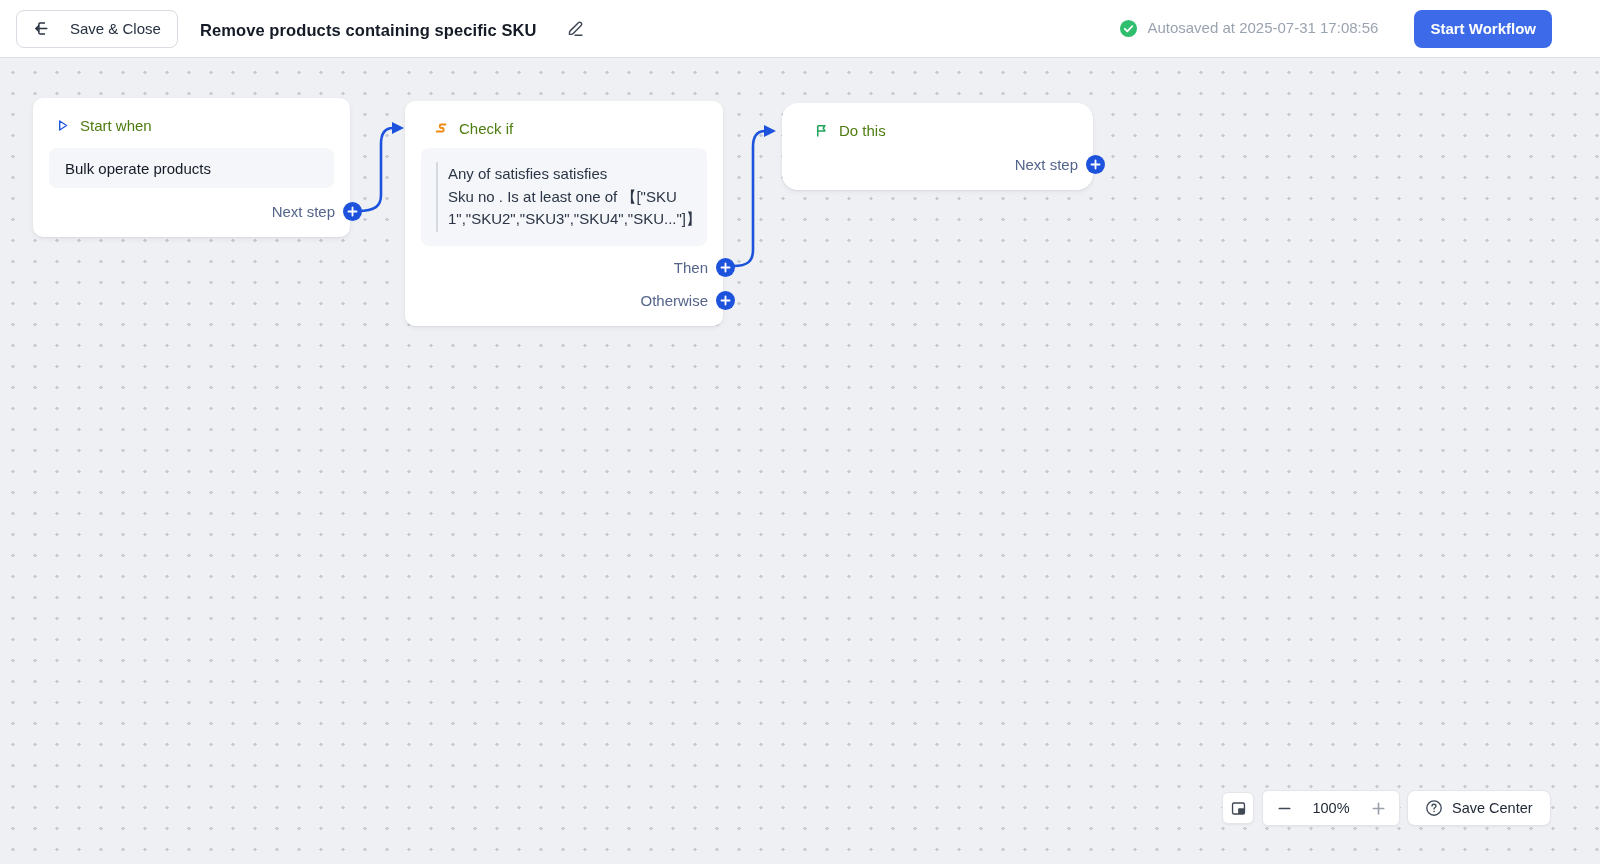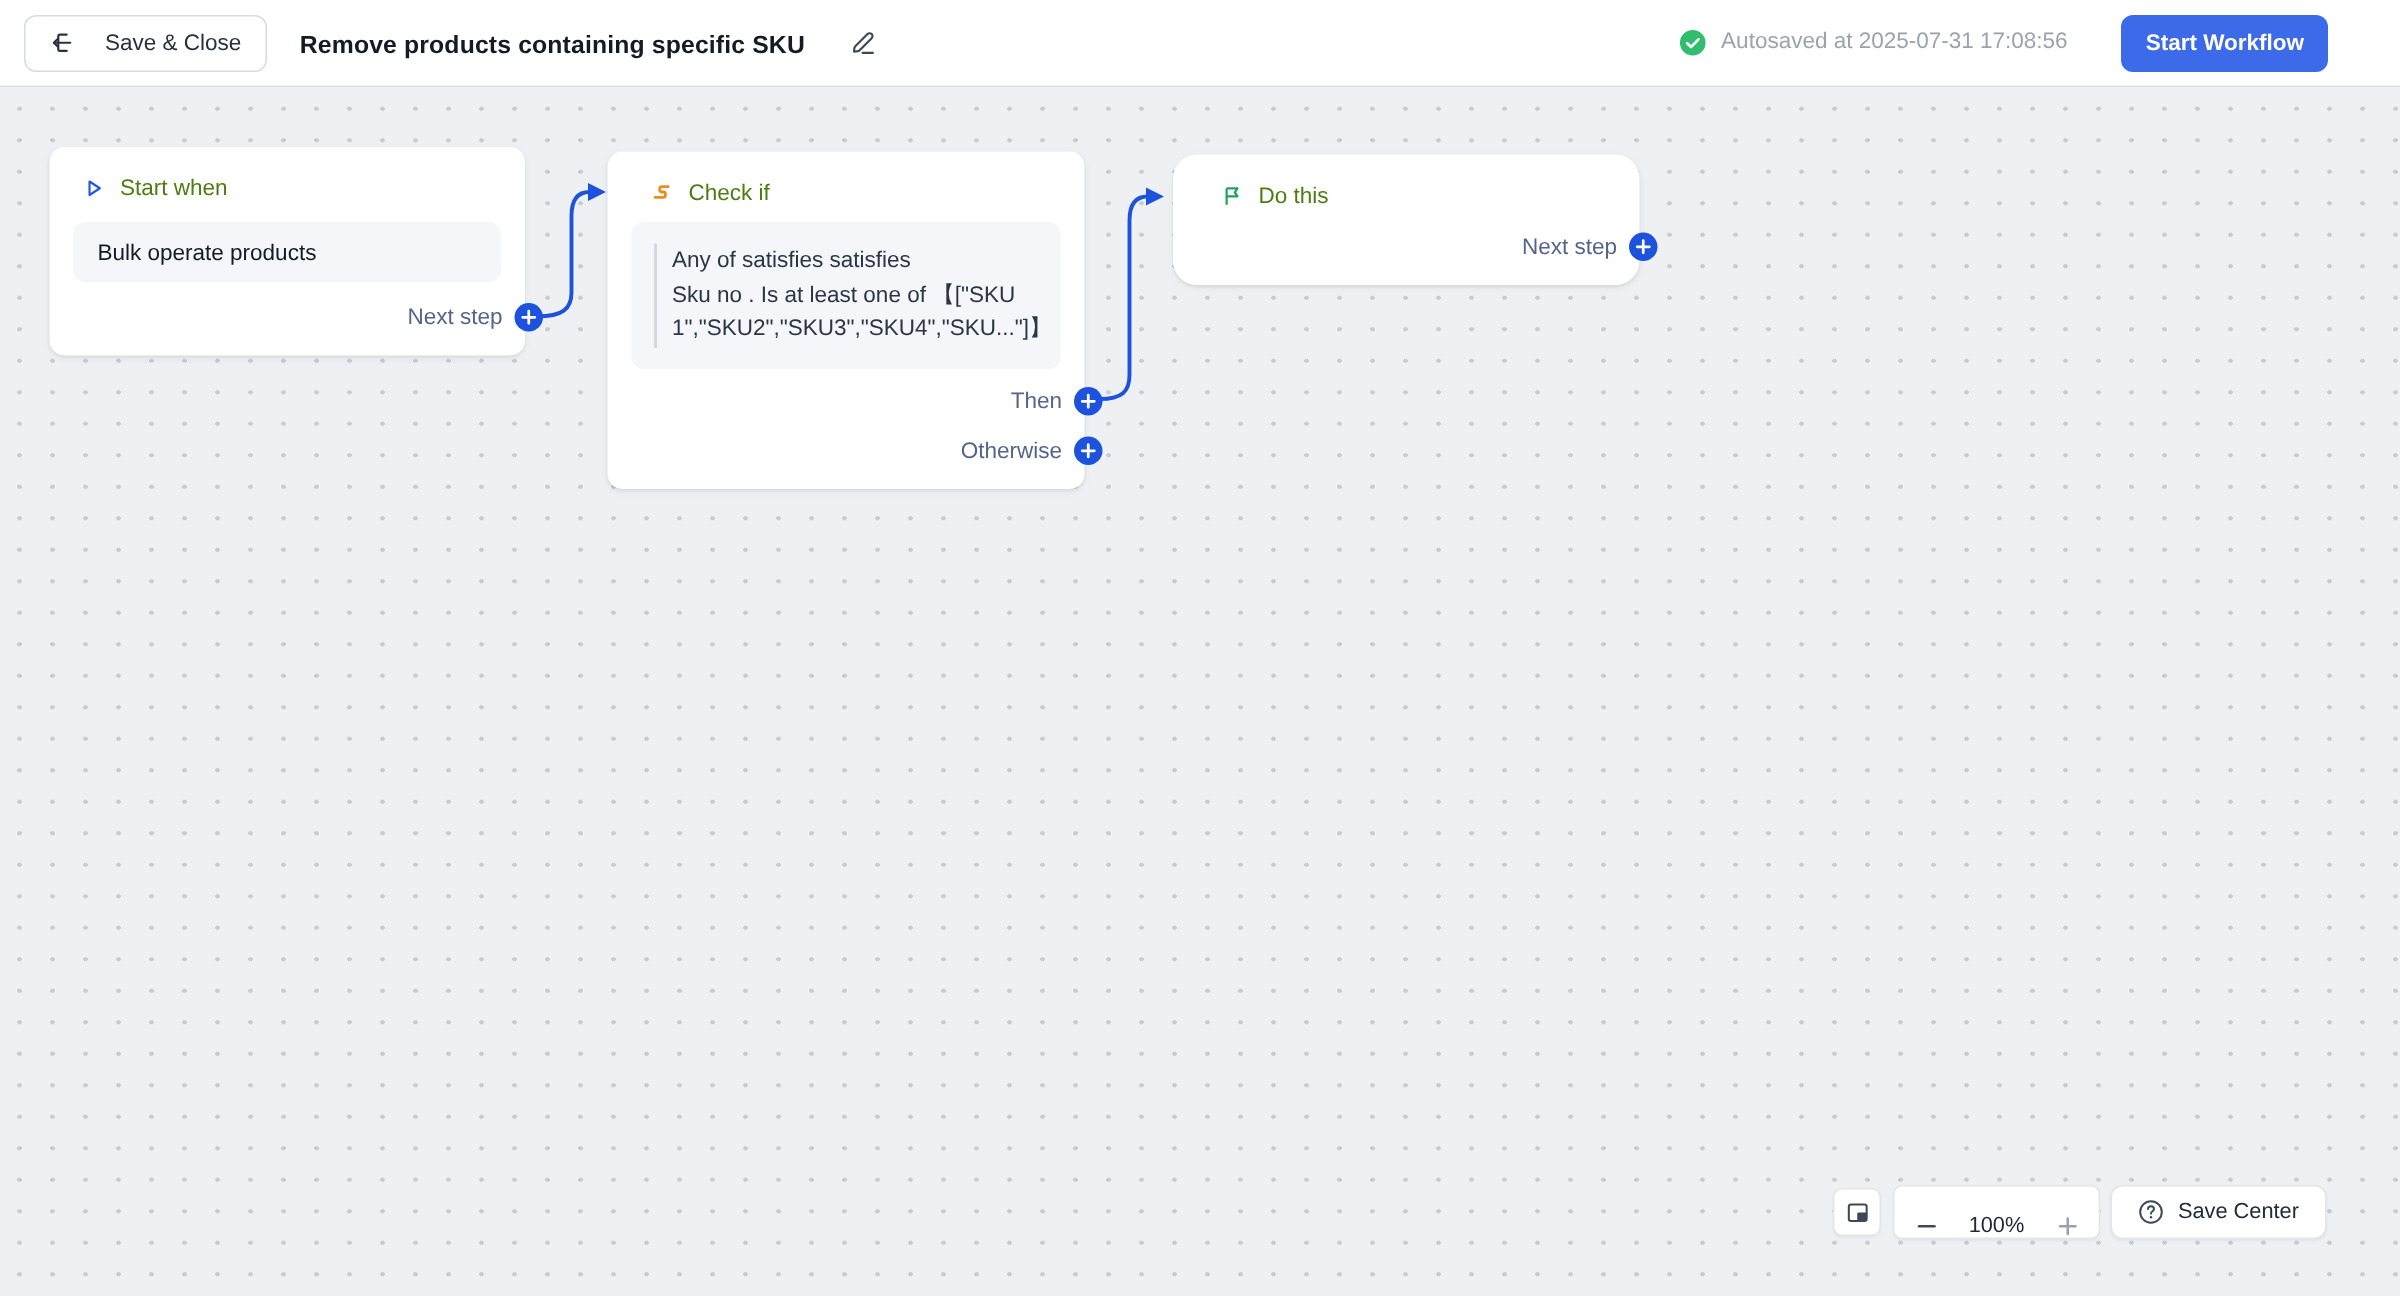--- a/index.html
+++ b/index.html
@@ -83,21 +83,21 @@
   
   .fit-btn {
     position: absolute; left: 1222px; top: 734px; width: 32px; height: 32px;
     background: #fff; border: 1px solid #e3e5ea; border-radius: 6px;
     display: flex; align-items: center; justify-content: center; cursor: pointer;
     box-shadow: 0 1px 2px rgba(16,24,40,.05);
   }
   .zoom-group {
     position: absolute; left: 1262px; top: 732px; height: 36px;
     background: #fff; border: 1px solid #e3e5ea; border-radius: 6px;
-    display: flex; align-items: flex-end; overflow: hidden;
+    display: flex; align-items: center; overflow: hidden;
     box-shadow: 0 1px 2px rgba(16,24,40,.05);
   }
   .zoom-group button { background: #fff; border: none; width: 42px; display: flex; align-items: center; justify-content: center; cursor: pointer; }
   .zoom-out { border-right: 1px solid #e8eaee; }
   .zoom-in  { border-left: 1px solid #e8eaee; }
   .zoom-label { width: 52px; display: flex; align-items: center; justify-content: center; font-size: 14.5px; color: #1f2835; }
   .help-btn {
     position: absolute; left: 1407px; top: 732px; height: 36px;
     background: #fff; border: 1px solid #e3e5ea; border-radius: 8px;
     display: flex; align-items: center; gap: 9px; padding: 0 17px;

